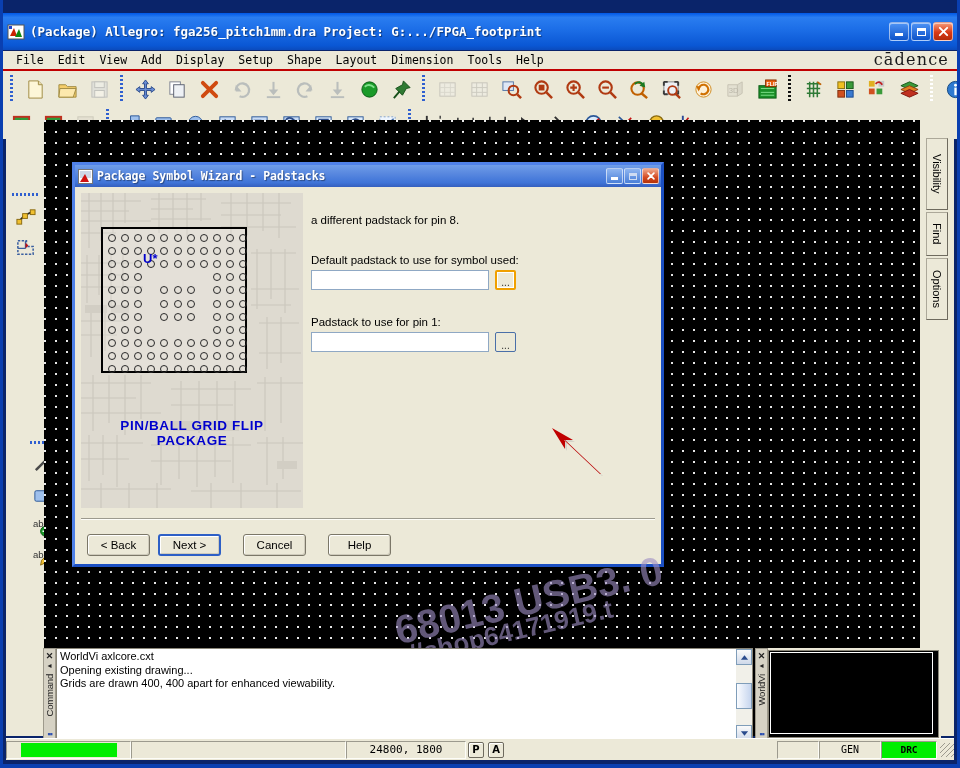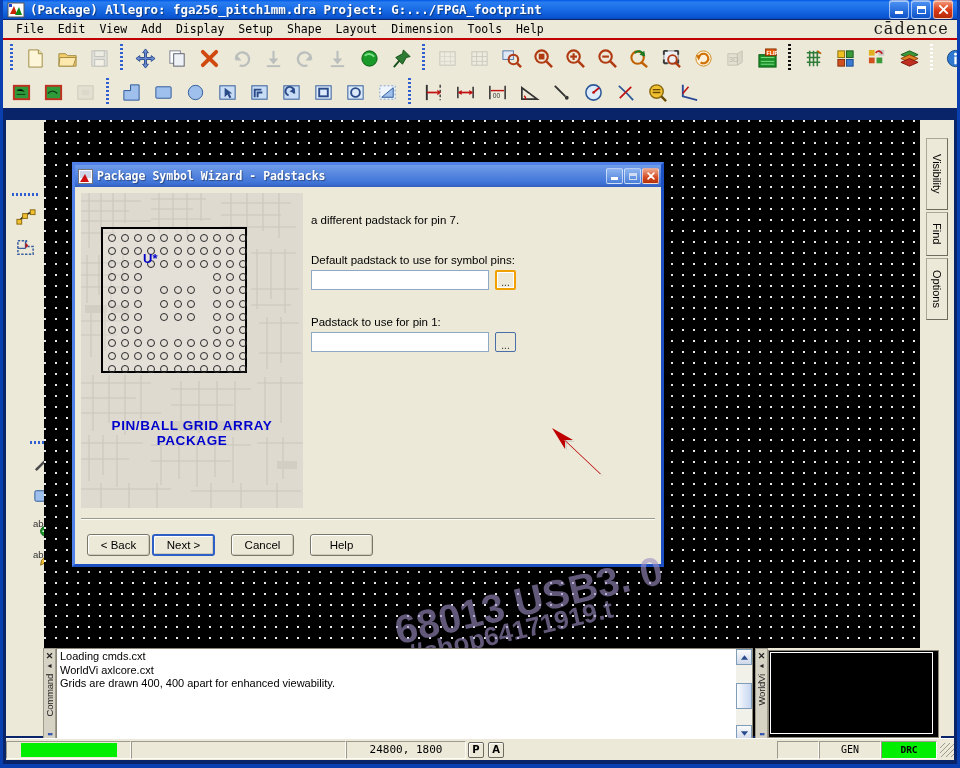--- a/index.html
+++ b/index.html
@@ -14,24 +14,25 @@
   
   #app-window {
     position:absolute; left:0; top:0; width:960px; height:768px;
     background:#0a246a;
     border:3px solid #0a3fb0;
     border-top-width:0;
     border-bottom-width:4px;
   }
   
   #titlebar {
-    height:20px;
+    height:38px;
     background:linear-gradient(180deg,#0058e6 0%,#2a7df0 12%,#1d6fe8 42%,#0a57d4 88%,#0b4bbd 100%);
     display:flex; align-items:center; padding:0 2px 0 4px;
     border-bottom:1px solid #0a246a;
+    margin-top:13px;
   }
   #titlebar .tb-icon {
     width:18px;height:18px;margin-right:5px;flex:0 0 auto;position:relative;
   }
   #titlebar .tb-title {
     color:#fff; font-family:"DejaVu Sans Mono", monospace; font-weight:bold;
     font-size:12.5px; letter-spacing:0px; white-space:nowrap;
     text-shadow:1px 1px 1px rgba(0,0,0,.45);
     flex:1 1 auto; overflow:hidden;
   }
@@ -204,21 +205,21 @@
     padding-bottom:2px;cursor:pointer;line-height:6px;
   }
   .ellip-btn.hl { border:2px solid #f0a000; box-shadow:0 0 0 1px #fff inset; }
 
   
   #dlg-sep {
     position:absolute;left:0;right:0;bottom:38px;height:2px;
     border-top:1px solid #9c9a8e;border-bottom:1px solid #fdfdf8;
   }
   #dlg-buttons {
-    position:absolute;left:6px;bottom:2px;display:flex;gap:2px;align-items:center;
+    position:absolute;left:6px;bottom:2px;display:flex;gap:8px;align-items:center;
   }
   .wbtn {
     min-width:63px;height:22px;padding:0 10px;
     background:#ece9d8;border:1px solid #7b7768;border-radius:3px;
     box-shadow:inset 1px 1px 0 #fff, inset -1px -1px 0 #cfcbbc;
     font-size:11.5px;color:#000;cursor:pointer;
     display:flex;align-items:center;justify-content:center;
     font-family:"Liberation Sans",sans-serif;
   }
   .wbtn.focus { border:2px solid #2d5fc6; }
@@ -915,31 +916,31 @@
                   <div class="bga-dot" style="left: 57.4px; top: 136px;"></div>
                   <div class="bga-dot" style="left: 70.5px; top: 136px;"></div>
                   <div class="bga-dot" style="left: 83.6px; top: 136px;"></div>
                   <div class="bga-dot" style="left: 96.7px; top: 136px;"></div>
                   <div class="bga-dot" style="left: 109.8px; top: 136px;"></div>
                   <div class="bga-dot" style="left: 122.9px; top: 136px;"></div>
                   <div class="bga-dot" style="left: 136px; top: 136px;"></div>
                 </div>
               <div id="bga-label">U*</div>
               <div id="pkg-caption">
-                <div>PIN/BALL GRID ARRAY</div>
+                <div>PIN/BALL GRID FLIP</div>
                 <div>PACKAGE</div>
               </div>
             </div>
 
             <div id="form-panel">
               <div class="instr">
-                <div>a different padstack for pin 7.</div>
+                <div>a different padstack for pin 8.</div>
               </div>
 
-              <div class="fld-label">Default padstack to use for symbol pins:</div>
+              <div class="fld-label">Default padstack to use for symbol used:</div>
               <div class="fld-row">
                 <input class="txtbox" type="text" value="" style="">
                 <div class="ellip-btn hl">...</div>
               </div>
 
               <div class="fld-label">Padstack to use for pin 1:</div>
               <div class="fld-row">
                 <input class="txtbox" type="text" value="" style="">
                 <div class="ellip-btn">...</div>
               </div>
@@ -983,22 +984,22 @@
   </div>
 
   <div id="cmdpanel">
     <div class="panel-gutter">
       <span class="g-x">✕</span>
       <span class="g-a">◂</span>
       <span class="g-t">Command</span>
       <span class="g-d">▪▪</span>
     </div>
     <div id="cmdtext">
-      <div>Loading cmds.cxt</div>
       <div>WorldVi axlcore.cxt</div>
+      <div>Opening existing drawing...</div>
       <div>Grids are drawn 400, 400 apart for enhanced viewability.</div>
     </div>
     <div id="cmdscroll">
       <div class="sc-arrow">
         <svg viewBox="0 0 10 10" width="9" height="9">
             <path d="M5 2.5 L9 7.5 L1 7.5 Z" fill="#2a4b8d"></path>
           </svg>
       </div>
       <div class="sc-track">
         <div class="sc-thumb"></div>

